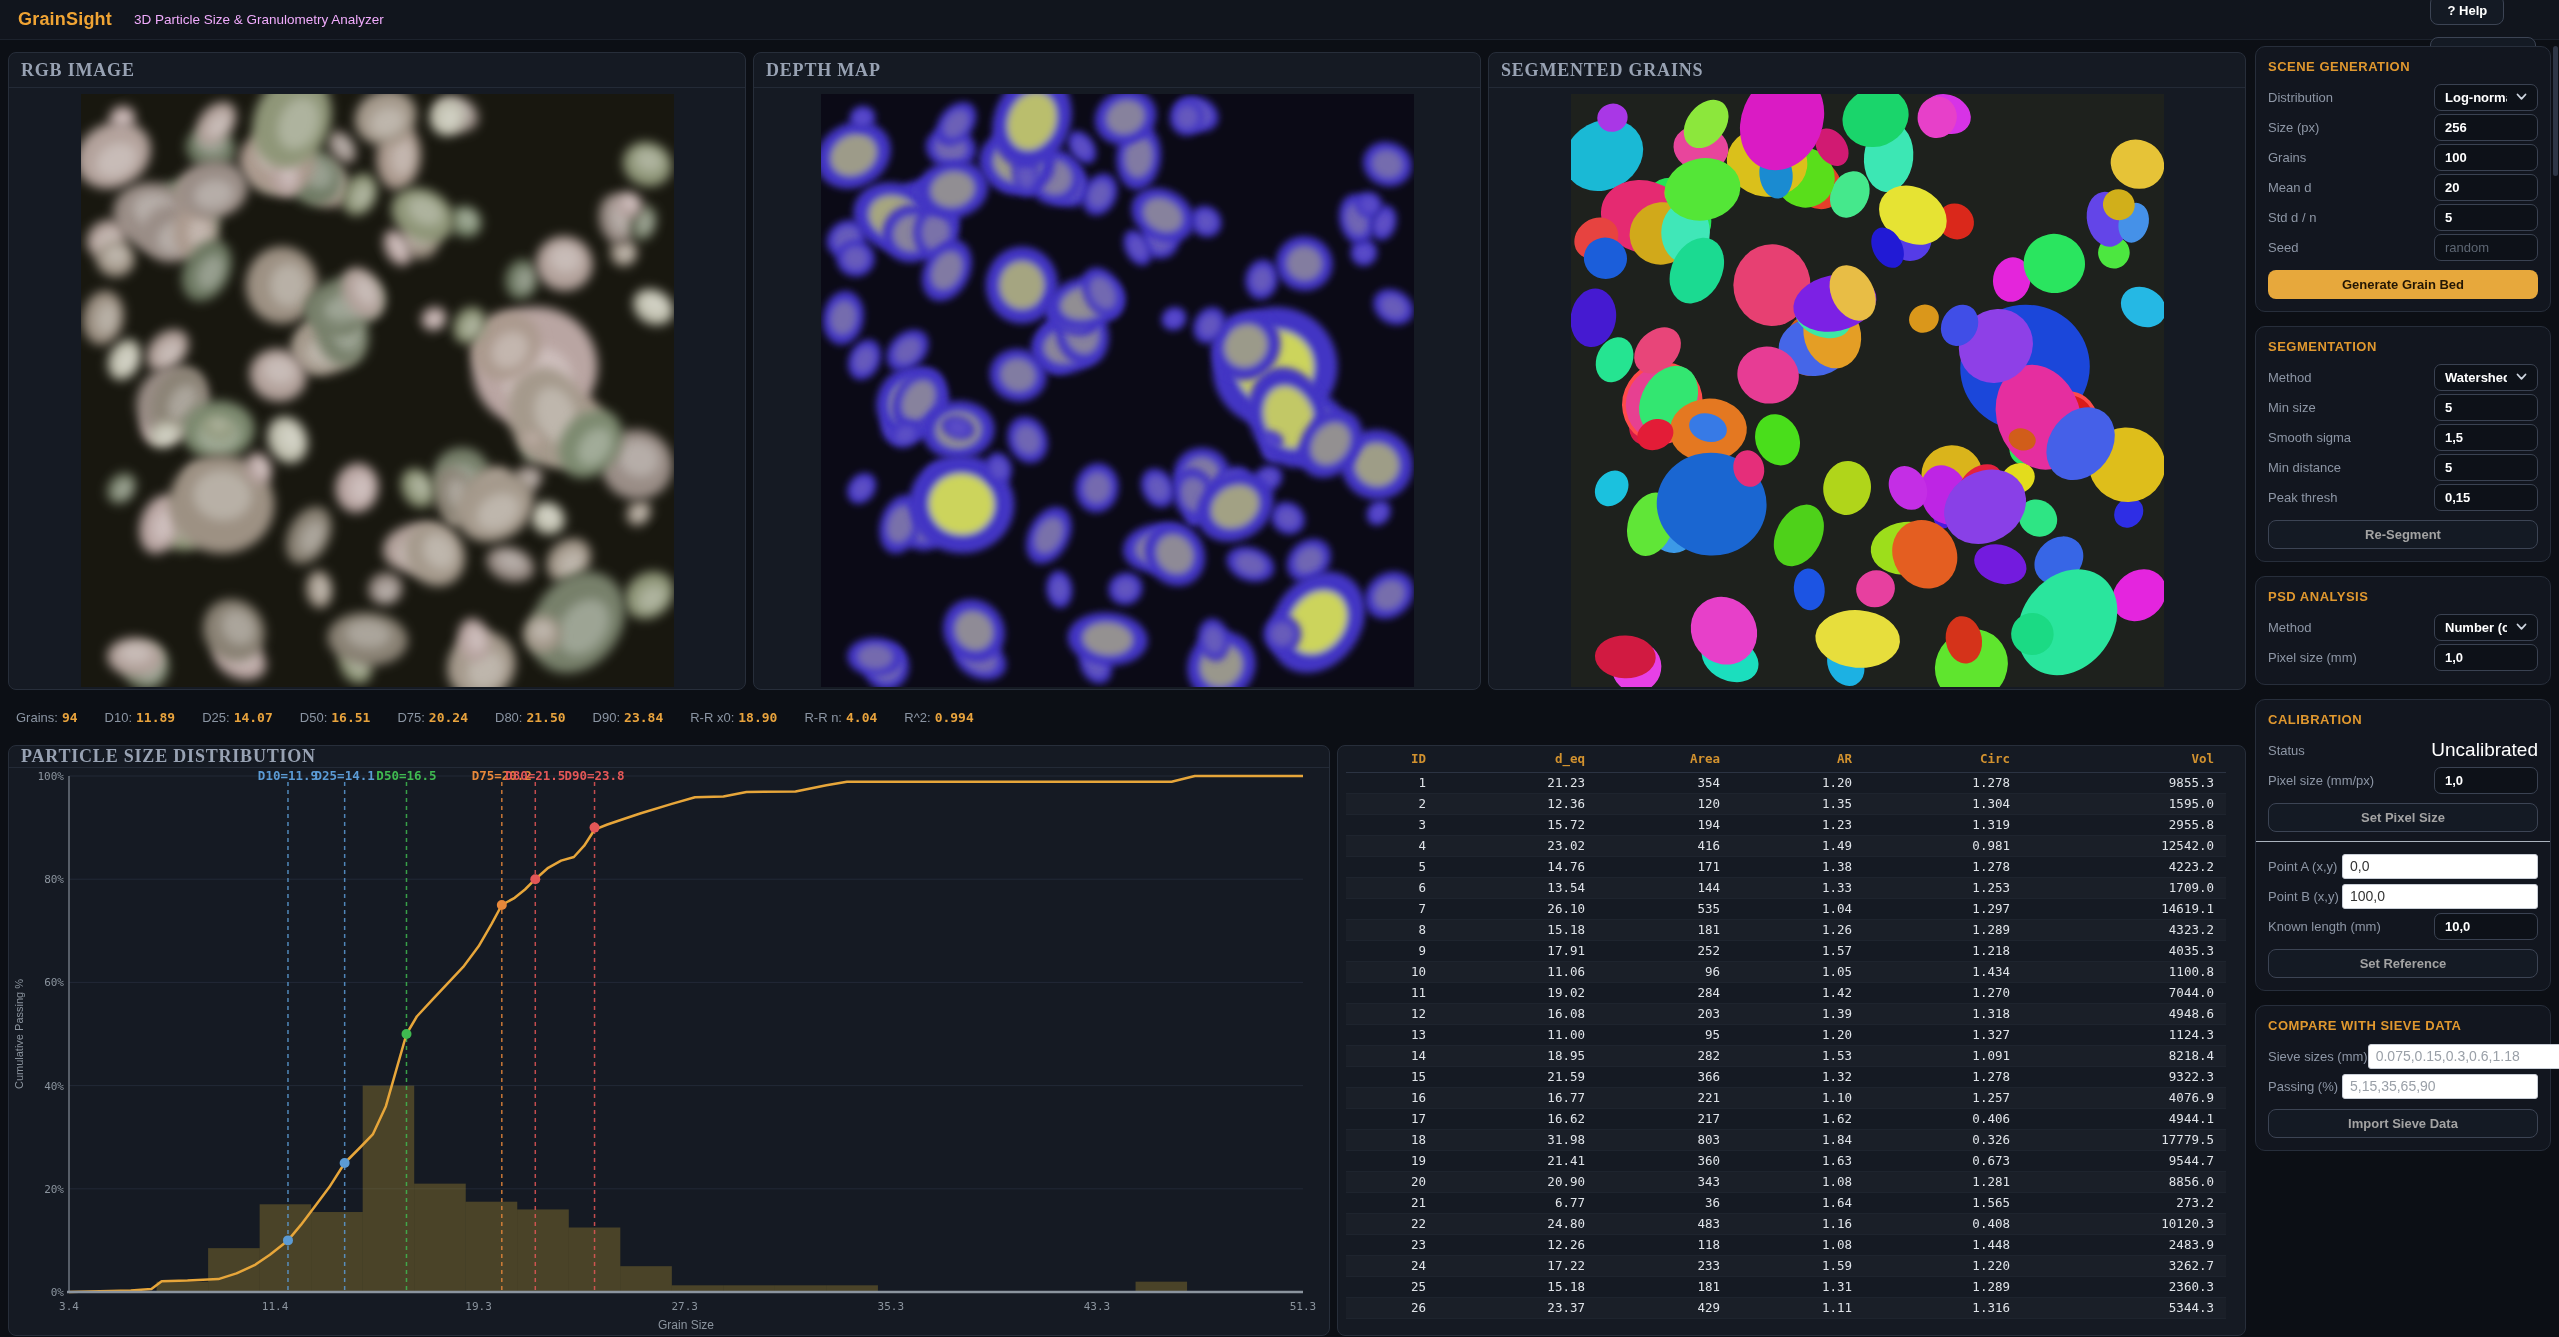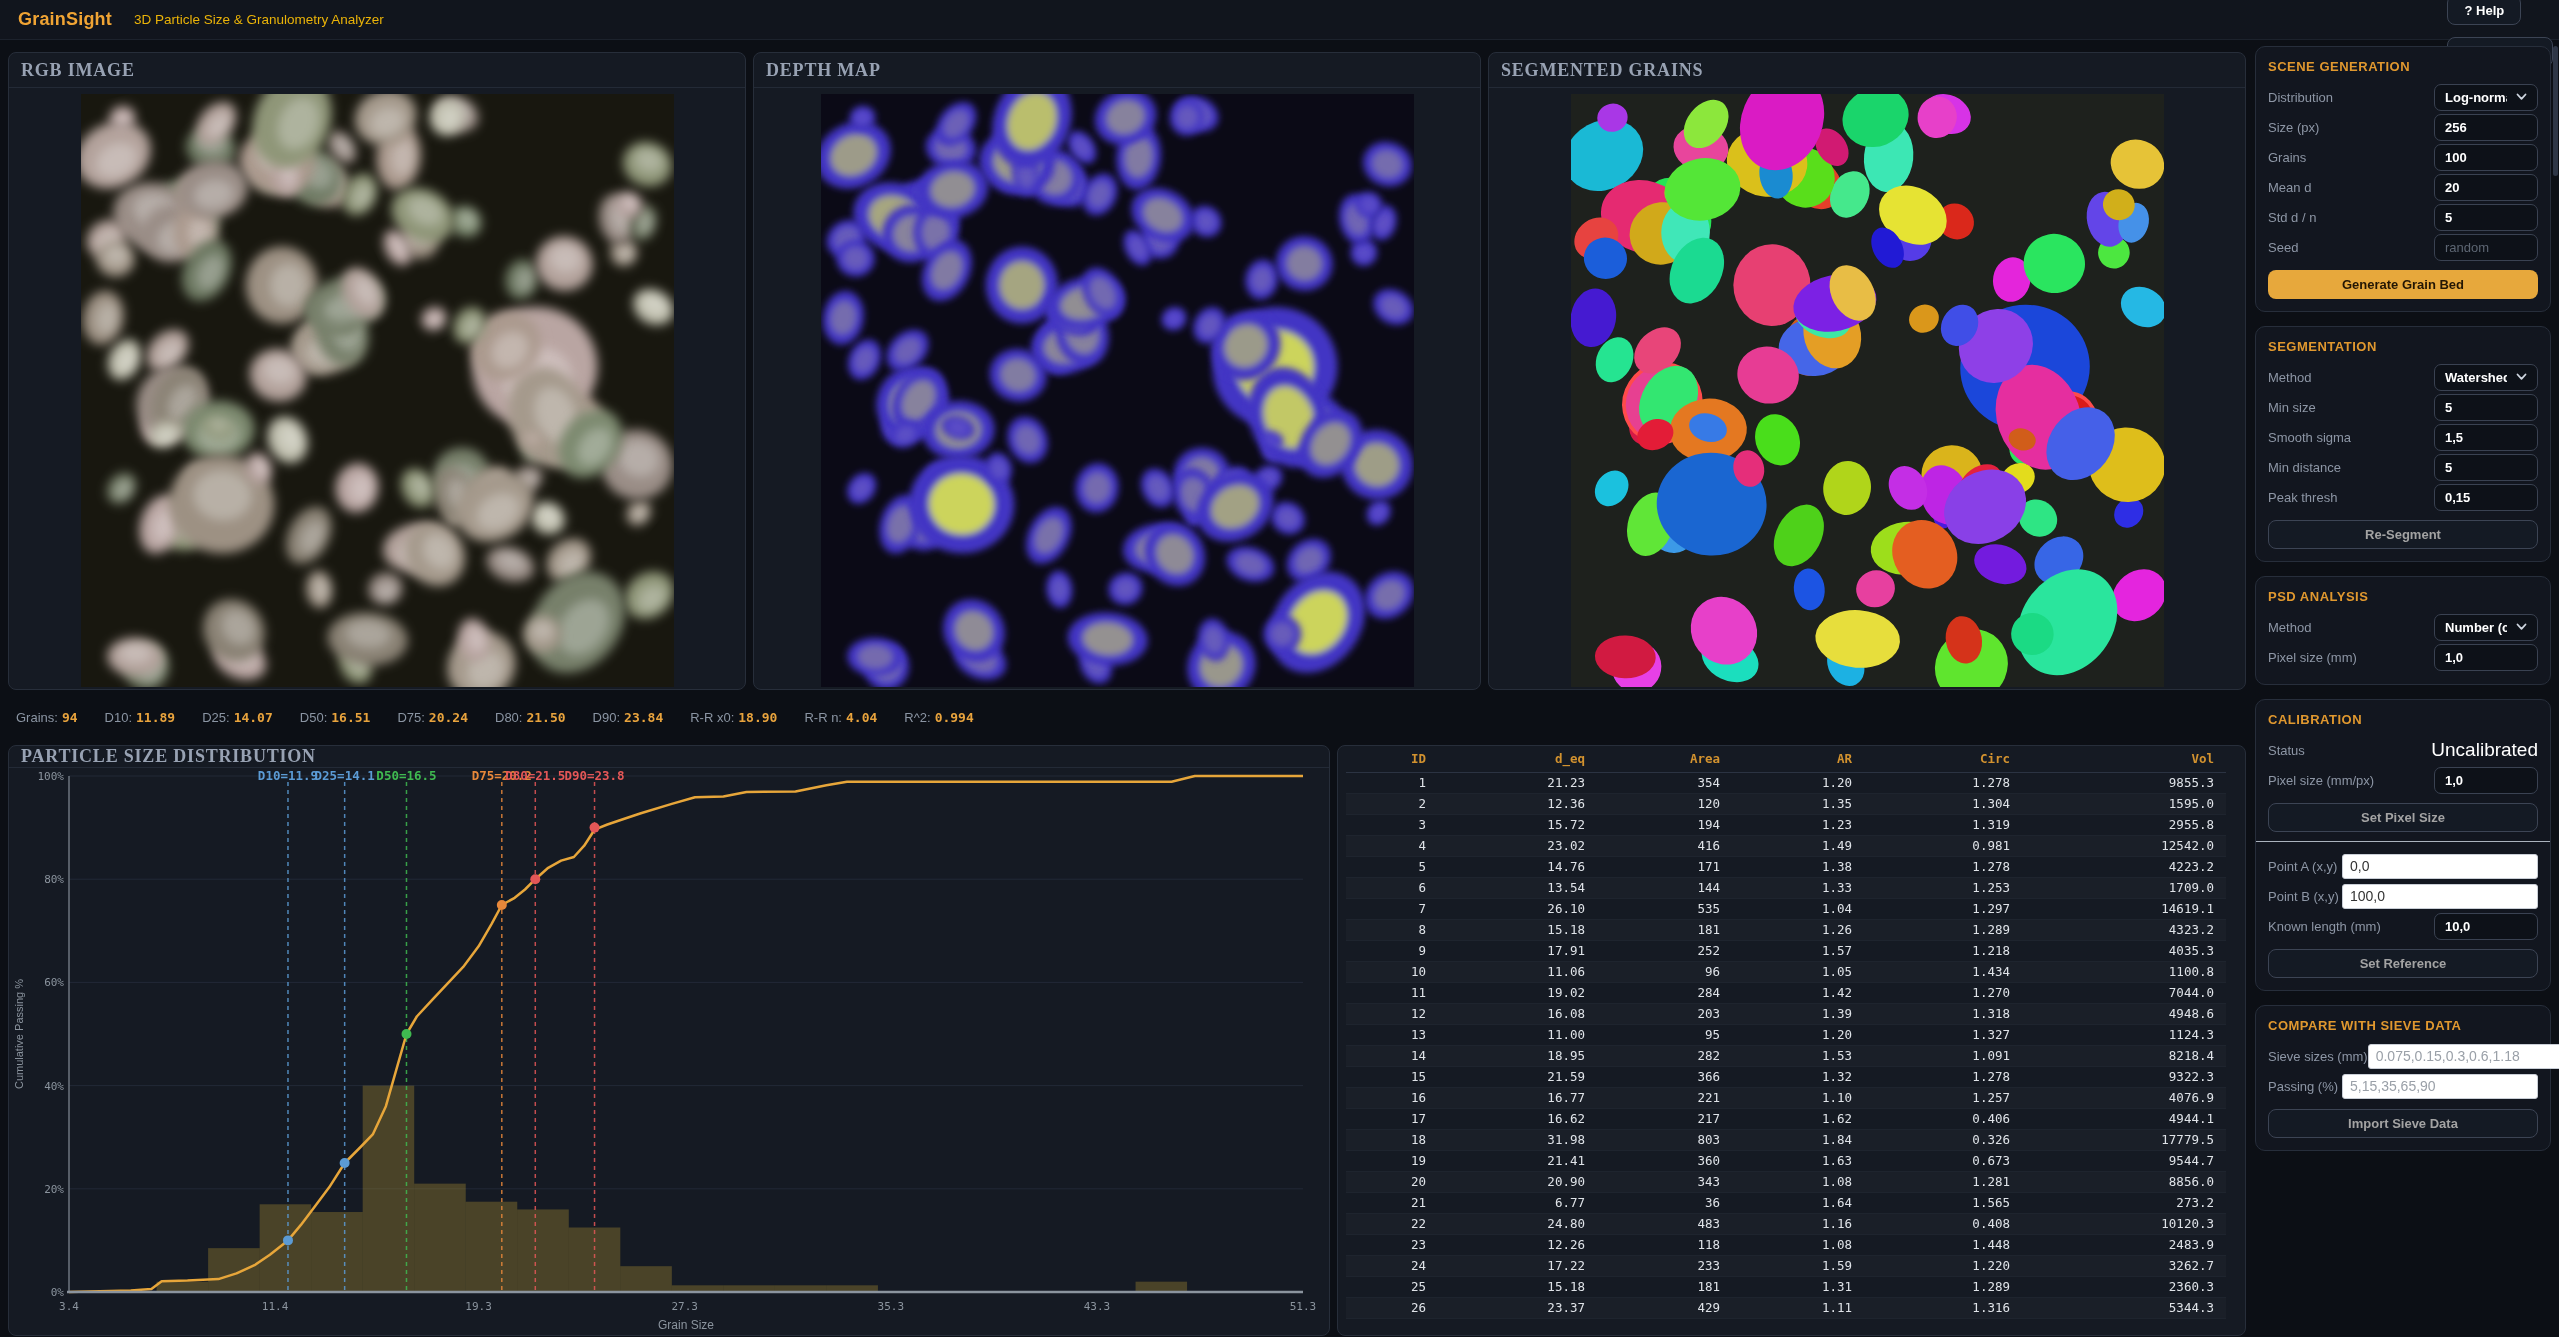--- a/index.html
+++ b/index.html
@@ -2,24 +2,24 @@
 <html><head>
 <meta charset="utf-8">
 <style>
   * { margin:0; padding:0; box-sizing:border-box; }
   html,body { width:2559px; height:1337px; overflow:hidden; }
   body { background:#0c0f15; font-family:"Liberation Sans", sans-serif; color:#dfe3e8; }
   .app { position:relative; width:2559px; height:1337px; }
 
   
   .topbar { position:absolute; left:0; top:0; width:2559px; height:40px;
-            display:flex; align-items:center; padding:0 6px 0 18px;
+            display:flex; align-items:center; padding:0 23px 0 18px;
             background:#11151d; border-bottom:1px solid #1c222c; }
   .brand { color:#f0a434; font-size:18px; font-weight:700; letter-spacing:.2px; }
-  .subtitle { color:#eab308; font-size:13.5px; margin-left:22px; }
+  .subtitle { color:#f0abfc; font-size:13.5px; margin-left:22px; }
   .topbar-right { margin-left:auto; display:flex; align-items:flex-start; gap:12px;flex-direction:column; }
   .status-dot { width:11px; height:11px; border-radius:50%; background:#3fb950; margin-right:4px; }
   .top-btn { height:30px; padding:0 16px; background:#141a24; border:1px solid #3c4454;
              border-radius:8px; color:#fff; font-weight:700; font-size:13px;
              display:flex; align-items:center; cursor:pointer; font-family:"Liberation Sans",sans-serif;}
 
   
   .panel { position:absolute; background:#151a23; border:1px solid #272e3a; border-radius:8px; overflow:hidden; }
   .panel-title { color:#98a2b3; font-size:18px; font-weight:700; letter-spacing:.8px;
                  padding:0 12px; border-bottom:1px solid #232a36; display:flex; align-items:center;font-family:Liberation Serif, serif; }

